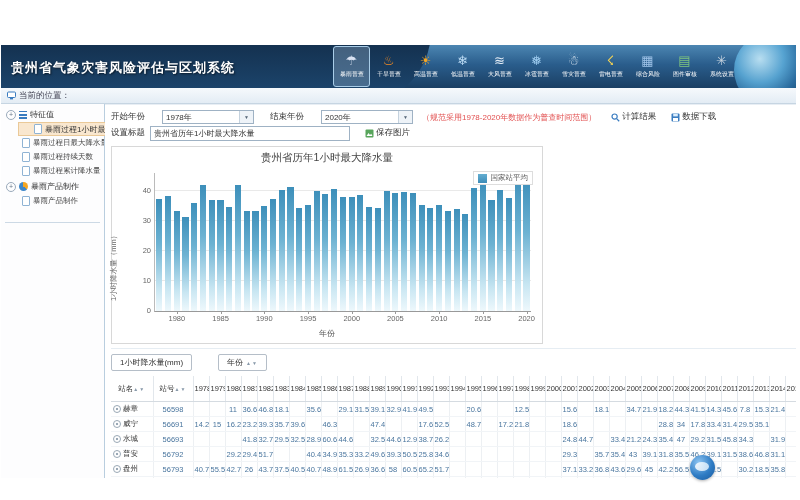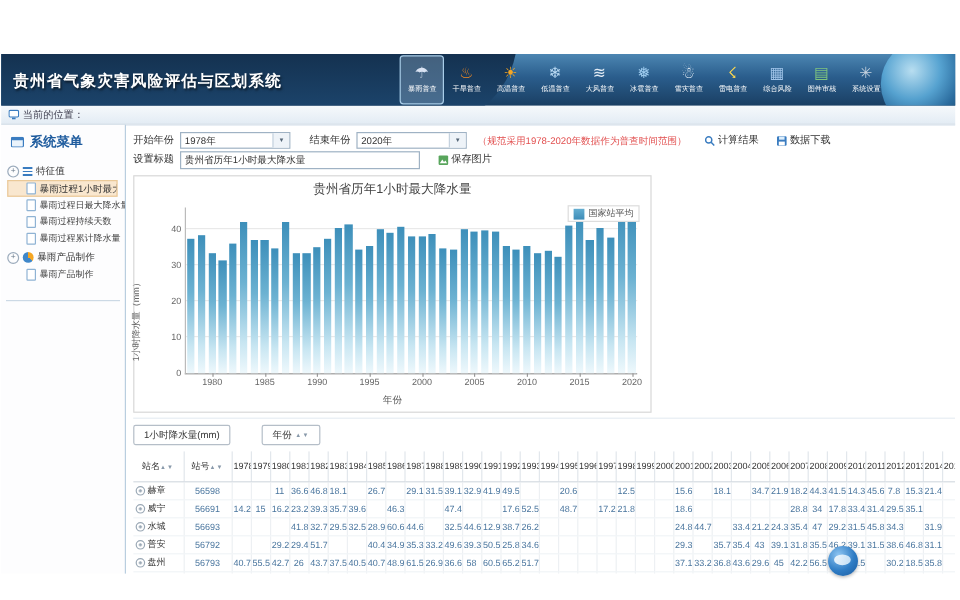--- a/index.html
+++ b/index.html
@@ -44,21 +44,21 @@
   .leaf{display:flex;align-items:center;gap:3px;font-size:7.5px;color:#444;padding:2px 1px 2px 16px;white-space:nowrap;overflow:hidden;}
   .leaf.sel{background:#f9e7cf;border:1px solid #eac998;padding:1px 0 1px 15px;}
   .page-ico{width:6px;height:8px;background:#fff;border:1px solid #8fb3d4;border-radius:1px;flex:none;}
   .sb-div{margin:14px 4px 0;border-top:1px solid #ccd9e5;}
 
   
   .main{flex:1;position:relative;overflow:hidden;border-top:1px solid #e8eef4;background:#fff;}
   .filters{padding:4px 6px 2px;}
   .frow{display:flex;align-items:center;gap:5px;height:16px;font-size:8.5px;color:#333;}
   .sel{width:92px;height:14px;border:1px solid #9fb2c4;background:#fff;display:flex;align-items:center;
-    font-size:8px;color:#333;padding-left:3px;position:relative;box-sizing:border-box;}
+    font-size:8px;color:#333;padding-left:3px;position:relative;box-sizing:border-box;margin-left:12px;}
   .sel .arr{position:absolute;right:0;top:0;width:13px;height:100%;border-left:1px solid #c5d2de;display:flex;
     align-items:center;justify-content:center;font-size:5px;color:#567;background:#eef3f8;}
   .sel .arr::before{content:"▼";}
   .notice{color:#e25050;font-size:8px;margin-left:4px;white-space:nowrap;}
   .linkbtn{display:flex;align-items:center;gap:2px;margin-left:10px;font-size:8.5px;color:#333;white-space:nowrap;}
   .inp{width:195px;height:13px;border:1px solid #9fb2c4;font-size:8px;color:#333;padding-left:3px;display:flex;align-items:center;box-sizing:content-box;}
 
   
   .chart{position:relative;margin:3px 0 0 6px;width:432px;height:198px;border:1px solid #d8d8d8;background:#fff;box-sizing:border-box;}
   .c-title{text-align:center;font-size:10.5px;color:#444;padding-top:4px;}
@@ -160,27 +160,20 @@
             <rect x="0.5" y="1" width="8" height="5.5" rx="1" fill="#fff" stroke="#3a7cc0"></rect>
             <rect x="3" y="7" width="3" height="1.4" fill="#3a7cc0"></rect>
           </svg>
       </span>
       <span>当前的位置：</span>
     </div>
 
     <div class="bodyrow">
 
       <div class="sb">
-        <div class="sb-title">
-          <svg width="11" height="9" viewBox="0 0 11 9">
-              <rect x="0.5" y="0.5" width="10" height="8" rx="1" fill="#eaf3fb" stroke="#3a7cc0"></rect>
-              <rect x="0.5" y="0.5" width="10" height="2.4" rx="1" fill="#3a7cc0"></rect>
-            </svg>
-          <span>系统菜单</span>
-        </div>
         <div class="tree" id="sbtree">
             <div class="grp">
               <span class="exp"></span>
               <span class="list-ico"></span>
               <span>特征值</span>
             </div>
             <div class="leaf sel">
               <span class="page-ico"></span>
               <span>暴雨过程1小时最大降水量</span>
             </div>
@@ -439,21 +432,21 @@
                   <tr>
                     <td class="name"><span class="radio"></span><span>赫章</span></td>
                     <td>56598</td>
                     <td></td>
                     <td></td>
                     <td>11</td>
                     <td>36.6</td>
                     <td>46.8</td>
                     <td>18.1</td>
                     <td></td>
-                    <td>26.7</td>
+                    <td>35.6</td>
                     <td></td>
                     <td>29.1</td>
                     <td>31.5</td>
                     <td>39.1</td>
                     <td>32.9</td>
                     <td>41.9</td>
                     <td>49.5</td>
                     <td></td>
                     <td></td>
                     <td>20.6</td>

